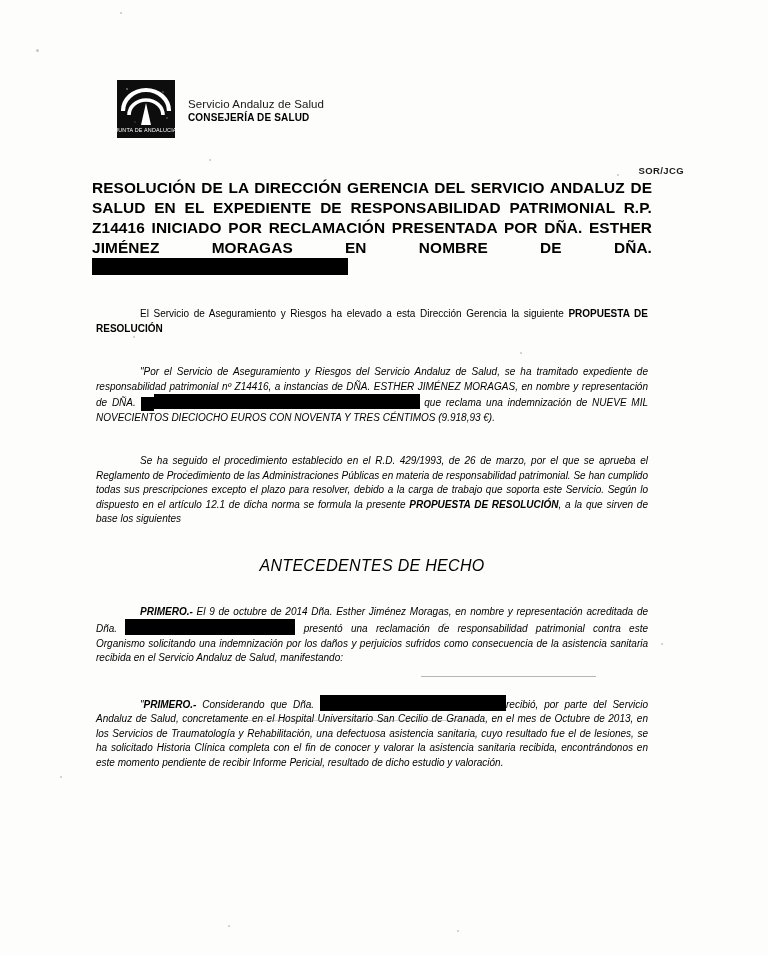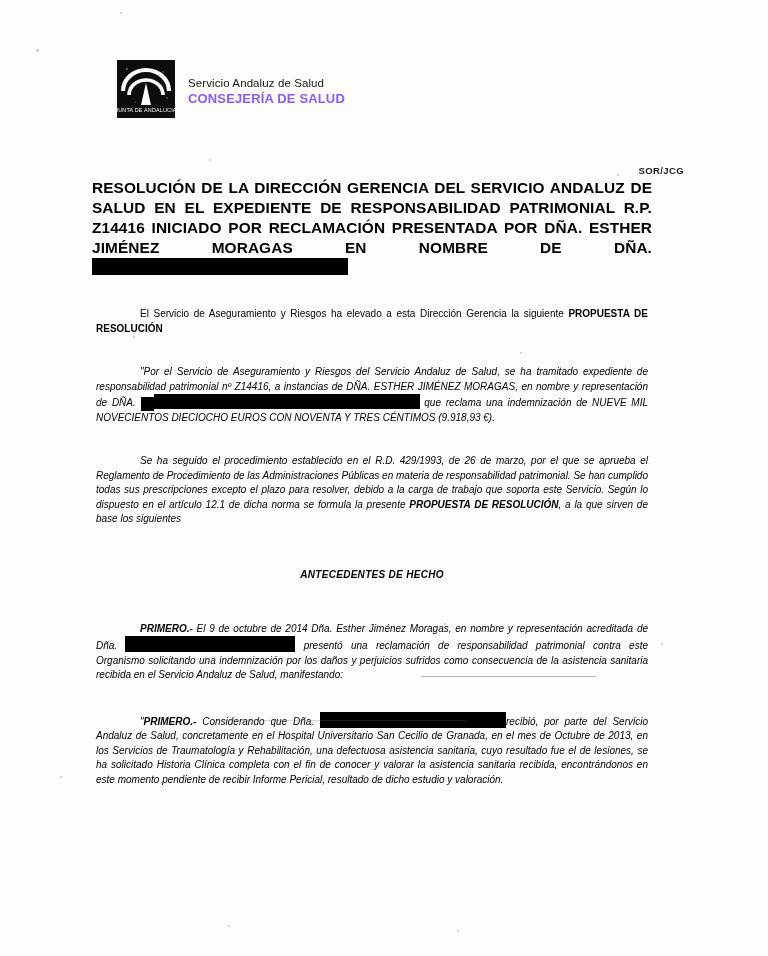--- a/index.html
+++ b/index.html
@@ -28,21 +28,21 @@
     position: absolute;
     background: #9a9a96;
     border-radius: 50%;
     opacity: .55;
   }
 
   
   .letterhead {
     position: absolute;
     left: 117px;
-    top: 60px;
+    top: 80px;
     display: flex;
     align-items: center;
     gap: 13px;
   }
   .logo-mark {
     width: 58px;
     height: 58px;
     background: #0d0d0d;
     position: relative;
     overflow: hidden;
@@ -53,24 +53,24 @@
     line-height: 1.22;
     padding-top: 4px;
   }
   .logo-line1 {
     font-size: 11.5px;
     letter-spacing: .1px;
     color: #161616;
     white-space: nowrap;
   }
   .logo-line2 {
-    font-size: 13px;
+    font-size: 10px;
     font-weight: bold;
     letter-spacing: .15px;
-    color: #8b5cf6;
+    color: #000000;
     white-space: nowrap;
     margin-top: 1px;
   }
 
   
   .ref-code {
     position: absolute;
     right: 84px;
     top: 165px;
     font-size: 9.5px;
@@ -109,26 +109,26 @@
   }
   p.para.upright { font-style: normal; }
   .indent { display: inline-block; width: 44px; }
   .bold { font-weight: bold; }
   .bold-italic { font-weight: bold; font-style: italic; }
 
   .block-gap-lg { height: 26px; }
   .block-gap-md { height: 21px; }
 
   .section-heading {
-    font-size: 10px;
-    font-weight: bold;
+    font-size: 16px;
+    font-weight: normal;
     font-style: italic;
     text-align: center;
     letter-spacing: .3px;
-    margin: 12px;
+    margin: 0;
   }
 
   
   .redaction {
     display: inline-block;
     background: #000000;
     vertical-align: middle;
     height: 15px;
   }
   .redaction.r-title { width: 256px; height: 17px; vertical-align: -3px; }

